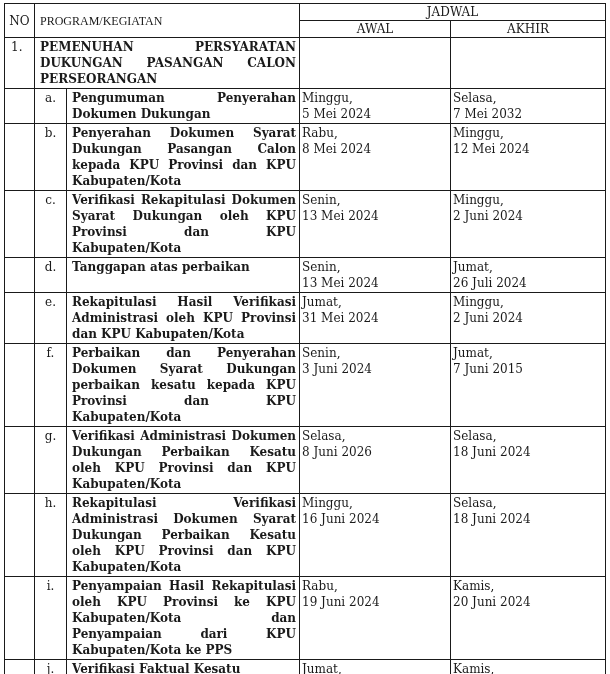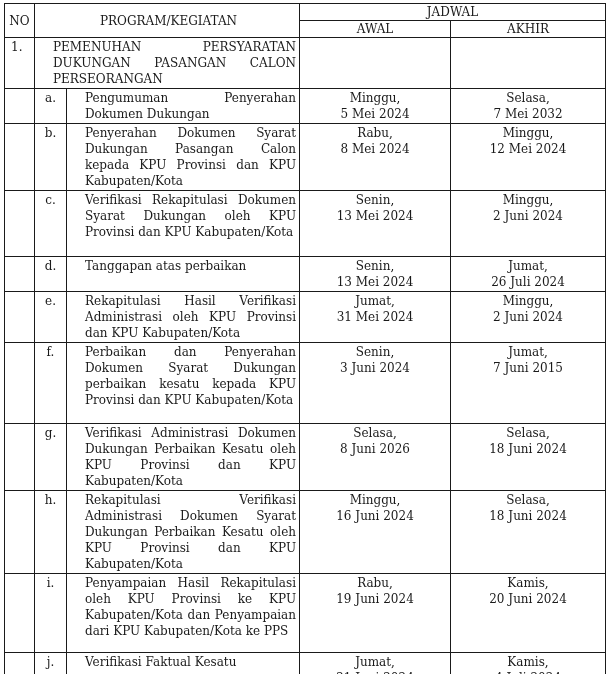--- a/index.html
+++ b/index.html
@@ -37,38 +37,39 @@
     padding: 1px 2px;
     overflow: hidden;
   }
   thead th {
     vertical-align: middle;
     text-align: center;
     padding: 0 2px;
   }
   thead tr { height: 17px; }
   th.h-program {
-    text-align: center;
+    text-align: left;
     padding-left: 5px;
+    font-family: Liberation Serif, serif;
   }
   td.c-no {
     text-align: left;
     padding-left: 6px;
   }
   td.c-letter {
     text-align: center;
     padding-left: 0;
     padding-right: 0;
   }
   td.c-prog {
     text-align: justify;
-    padding: 1px 3px 1px 18px;
+    padding: 1px 3px 1px 5px;
+    font-weight: bold;
   }
   td.c-date {
-    text-align: center;
   }
   
   tbody tr:nth-child(1)  { height: 49px; }
   tbody tr:nth-child(2)  { height: 35px; }
   tbody tr:nth-child(3)  { height: 65px; }
   tbody tr:nth-child(4)  { height: 66px; }
   tbody tr:nth-child(5)  { height: 34px; }
   tbody tr:nth-child(6)  { height: 46px; }
   tbody tr:nth-child(7)  { height: 81px; }
   tbody tr:nth-child(8)  { height: 66px; }

